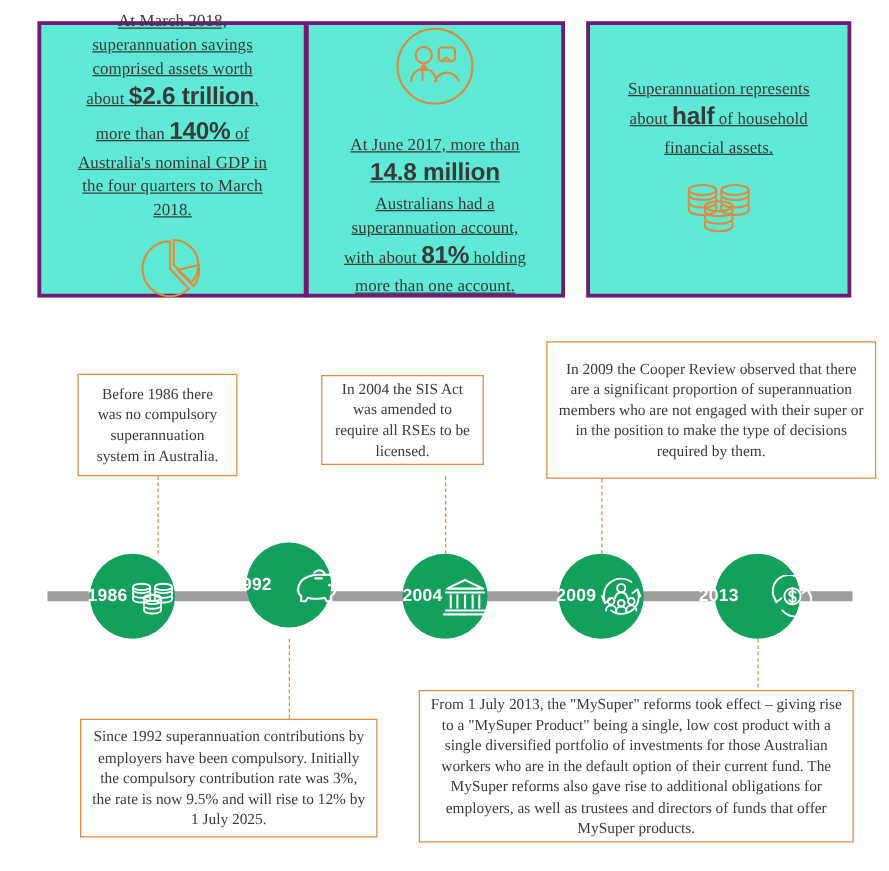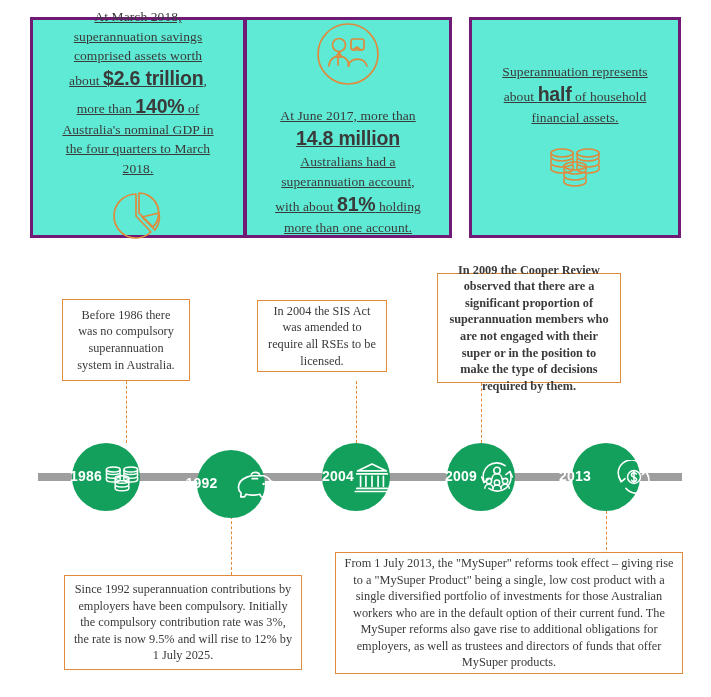--- a/index.html
+++ b/index.html
@@ -58,21 +58,21 @@
     align-items: center;
     justify-content: center;
     text-align: center;
     font-size: 12.3px;
     line-height: 1.35;
     color: #3a3a3a;
     padding: 5px 8px;
   }
   #callout-1986 { left: 62px;  top: 299px; width: 128px; height: 82px; }
   #callout-2004 { left: 257px; top: 300px; width: 130px; height: 72px; }
-  #callout-2009 { left: 437px; top: 273px; width: 184px; height: 110px; font-weight: bold; }
+  #callout-2009 { left: 437px; top: 273px; width: 264px; height: 110px; }
   #callout-1992 { left: 64px;  top: 575px; width: 238px; height: 95px; }
   #callout-2013 { left: 335px; top: 552px; width: 348px; height: 122px; }
 
   
   .connector {
     position: absolute;
     width: 0;
     border-left: 1.6px dashed #e08a3c;
   }
 
@@ -101,21 +101,21 @@
     font-family: "Liberation Sans", "DejaVu Sans", sans-serif;
     font-weight: bold;
     font-size: 14px;
     line-height: 1;
     margin-bottom: 2px;
     letter-spacing: .2px;
   }
   .node-icon { line-height: 0; }
 
   #node-1986 { left: 72px;  top: 443px; }
-  #node-1992 { left: 197px; top: 450px; gap: 19px; }
+  #node-1992 { left: 197px; top: 434px; gap: 19px; }
   #node-2004 { left: 322px; top: 443px; }
   #node-2009 { left: 447px; top: 443px; }
   #node-2013 { left: 572px; top: 443px; gap: 24px; }
 </style>
 </head>
 <body>
 
 <div class="card" id="card-1">
   <div class="card-text">
     <span>At March 2018,</span><br>

